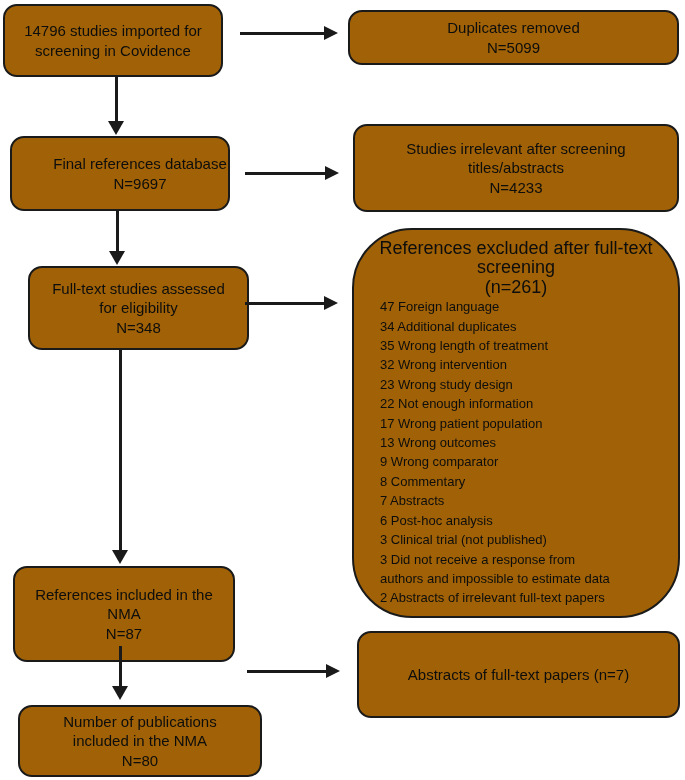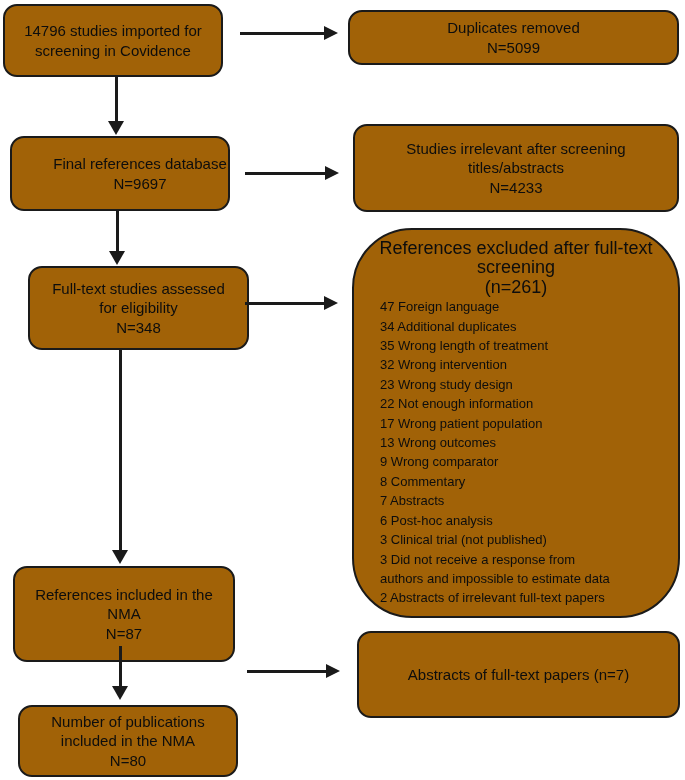--- a/index.html
+++ b/index.html
@@ -160,19 +160,19 @@
   <div class="box" id="box-abstracts" style="left:357px; top:631px; width:323px; height:87px;justify-content:center;">
     <div class="box-text">Abstracts of full-text papers (n=7)</div>
   </div>
 
   <div class="hline" style="left:247px; top:670px; width:79px;"></div>
   <div class="head-right" style="left:326px; top:664px;"></div>
 
   <div class="vline" style="left:119px; top:646px; height:40px;"></div>
   <div class="head-down" style="left:112px; top:686px;"></div>
 
-  <div class="box" id="box-publications" style="left:18px; top:705px; width:220px; height:72px;">
+  <div class="box" id="box-publications" style="left:18px; top:705px; width:244px; height:72px;">
     <div class="box-text">Number of publications
 included in the NMA
 N=80</div>
   </div>
 
 </div>
 
 </body></html>

